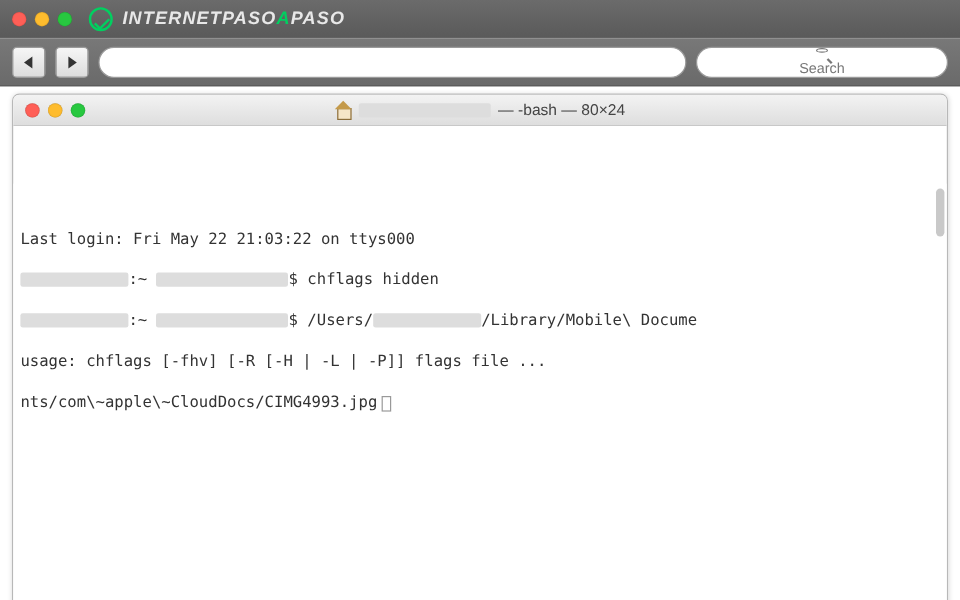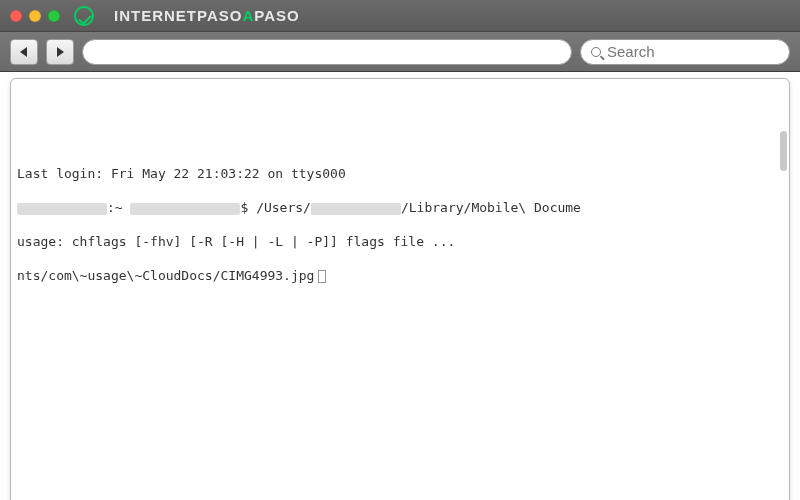--- a/index.html
+++ b/index.html
@@ -28,24 +28,25 @@
   .dot {
     width: 12px; height: 12px; border-radius: 50%;
     box-shadow: inset 0 0 1px rgba(0,0,0,0.4);
   }
   .dot.red { background: #ff5f57; }
   .dot.yellow { background: #febc2e; }
   .dot.green { background: #28c840; }
   .brand {
     display: flex;
     align-items: center;
-    gap: 20px;
+    gap: 8px;
     margin-left: 6px;
     color: #e8e8e8;
     font-weight: 700;
+    font-style: italic;
     letter-spacing: 1px;
     font-size: 15px;
   }
   .brand-logo {
     width: 20px; height: 20px;
     border: 2px solid #00d060;
     border-radius: 50%;
     position: relative;
   }
   .brand-logo::after {
@@ -90,21 +91,22 @@
     width: 210px;
     height: 26px;
     background: #fff;
     border: 1px solid #9a9a9a;
     border-radius: 13px;
     display: flex;
     align-items: center;
     padding: 0 10px;
     gap: 6px;
     color: #777;
-    font-size: 15px;
+    font-size: 12px;
+    flex-direction: column;
   }
   .search-icon {
     width: 10px; height: 10px;
     border: 1.5px solid #777;
     border-radius: 50%;
     position: relative;
   }
   .search-icon::after {
     content: "";
     position: absolute;
@@ -231,20 +233,33 @@
       </svg>
   </div>
   <div class="addr"></div>
   <div class="search-wrap">
     <span class="search-icon"></span>
     <span>Search</span>
   </div>
 </div>
 
 <div class="term-window">
+  <div class="term-titlebar">
+    <div class="traffic">
+      <div class="dot red"></div>
+      <div class="dot yellow"></div>
+      <div class="dot green"></div>
+    </div>
+    <div class="term-title">
+      <span class="home-icon"></span>
+      <span class="blur w110"></span>
+      <span> — -bash — 80×24</span>
+    </div>
+  </div>
   <div class="term-body">
     <div class="term-scrollbar"></div>
 <span class="line"><span>Last login: Fri May 22 21:03:22 on ttys000</span></span>
+<span class="line"><span class="blur w90"></span><span>:~ </span><span class="blur w110"></span><span>$ chflags hidden</span></span>
 <span class="line"><span class="blur w90"></span><span>:~ </span><span class="blur w110"></span><span>$ /Users/</span><span class="blur w90"></span><span>/Library/Mobile\ Docume</span></span>
 <span class="line"><span>usage: chflags [-fhv] [-R [-H | -L | -P]] flags file ...</span></span>
-<span class="line"><span>nts/com\~usage\~CloudDocs/CIMG4993.jpg</span><span class="cursor-box"></span></span>
+<span class="line"><span>nts/com\~apple\~CloudDocs/CIMG4993.jpg</span><span class="cursor-box"></span></span>
   </div>
 </div>
 
 </body></html>

